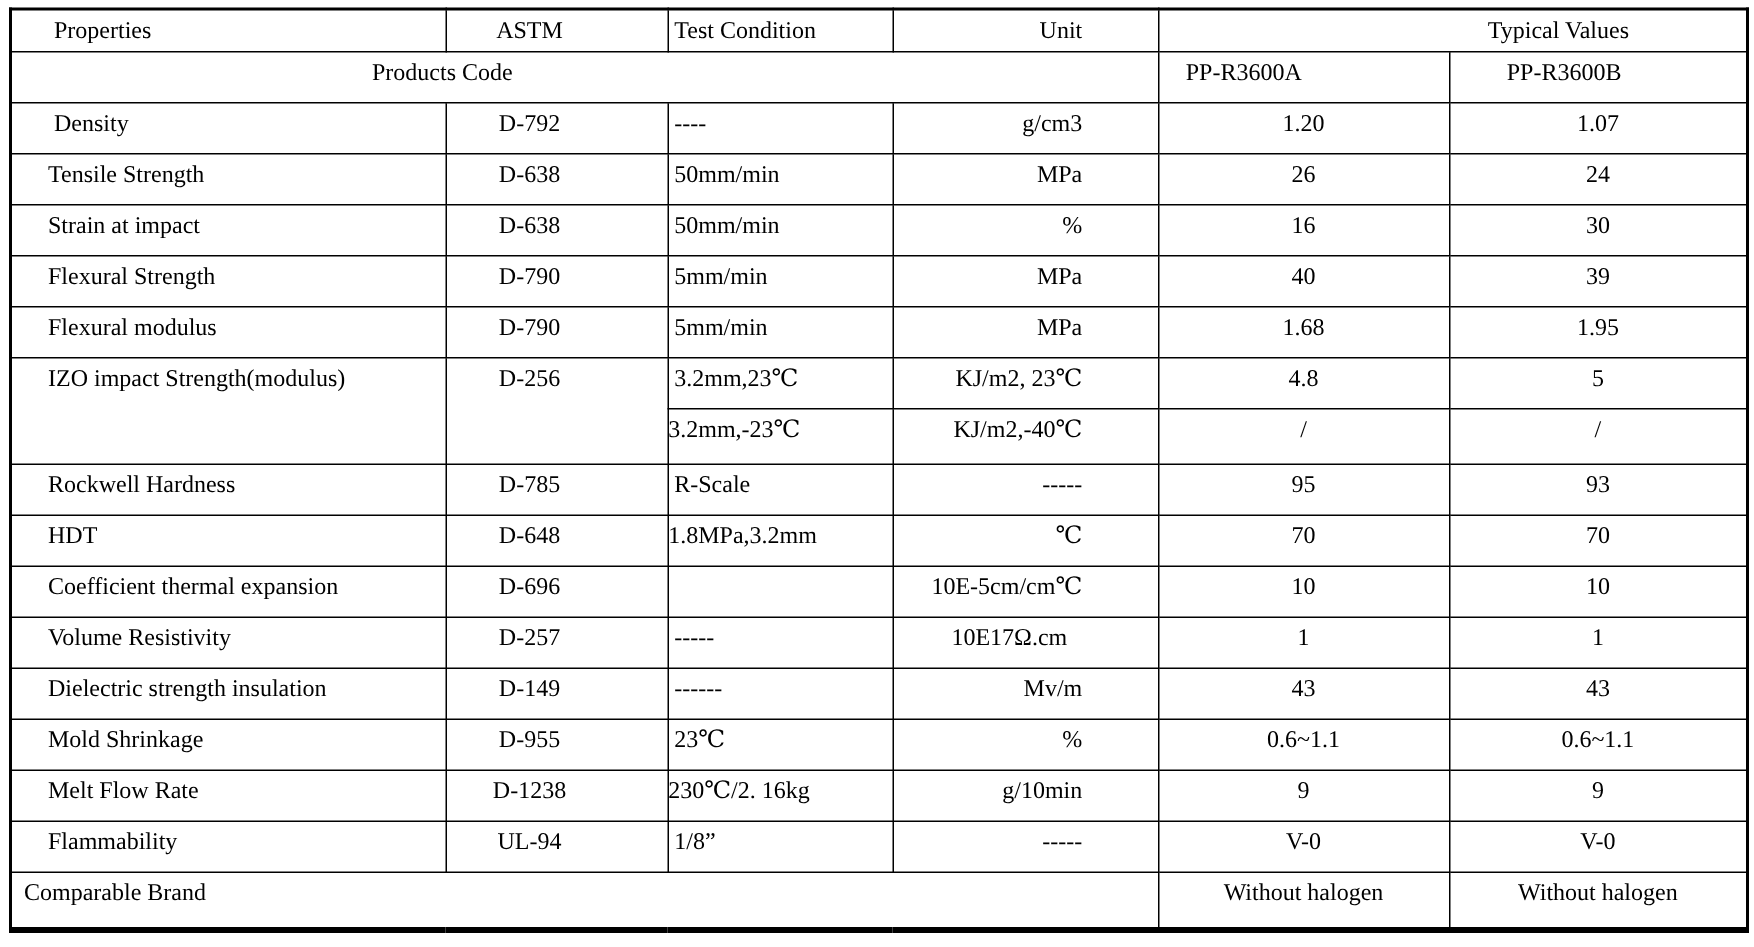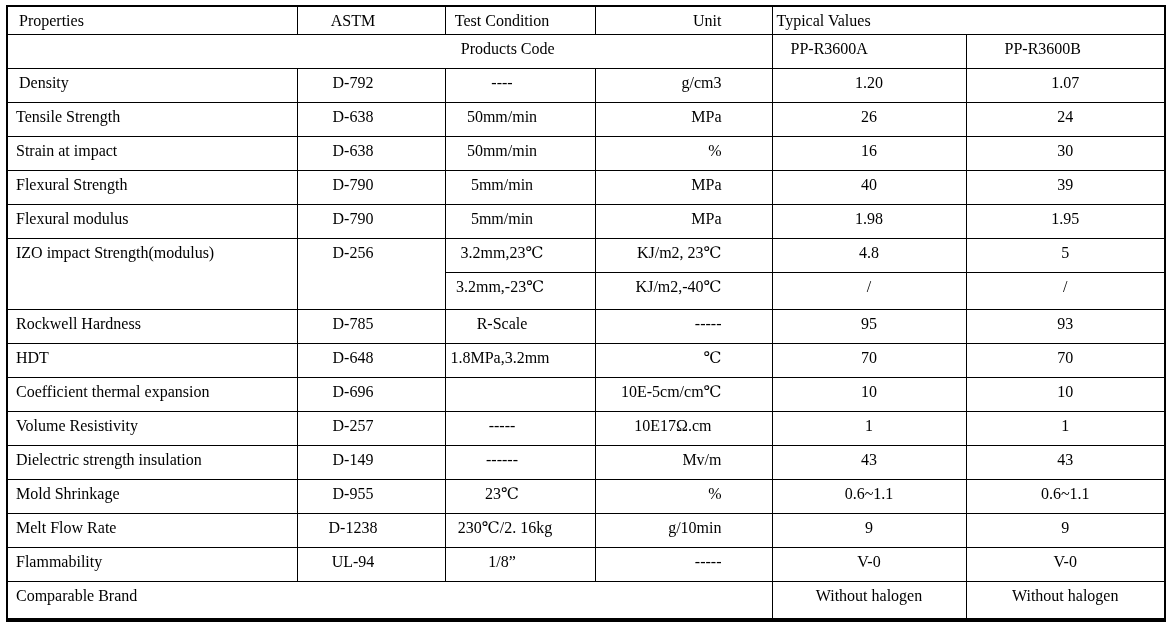--- a/index.html
+++ b/index.html
@@ -28,28 +28,28 @@
     line-height: 1.2;
     white-space: nowrap;
     font-weight: normal;
   }
   
   tr.r28 { height: 28px; }
   tr.r34 { height: 34px; }
   tr.r37 { height: 37px; }
   tr.r39 { height: 39px; }
   
-  td.prop   { text-align: left; padding-left: 8px; }
-  td.ind    { padding-left: 11px; }
+  td.prop   { text-align: left; padding-left: 24px; }
+  td.ind    { padding-left: 28px; }
   td.astm   { text-align: center; padding-right: 40px; }
-  td.cond   { text-align: center; padding-right: 40px; margin-top: 48px; }
+  td.cond   { padding-right: 40px; margin-top: 48px; }
   td.unit   { text-align: right; padding-right: 50px; }
   td.val    { text-align: center; }
-  td.tv     { text-align: left; padding-right: 44px; }
-  td.pcode  { text-align: center; padding-left: 240px; }
+  td.tv     { text-align: right; padding-right: 78px; }
+  td.pcode  { text-align: left; padding-left: 240px; }
   td.gradeA { text-align: left; padding-left: 18px; }
   td.gradeB { text-align: left; padding-left: 38px; }
   td.brand  { text-align: left; padding-left: 8px; }
 </style>
 </head>
 <body>
 
 <table class="spec">
   <colgroup>
     <col style="width:290px">
@@ -109,21 +109,21 @@
     <td class="unit">MPa</td>
     <td class="val">40</td>
     <td class="val">39</td>
   </tr>
 
   <tr class="r34">
     <td class="prop">Flexural modulus</td>
     <td class="astm">D-790</td>
     <td class="cond">5mm/min</td>
     <td class="unit">MPa</td>
-    <td class="val">1.98</td>
+    <td class="val">1.68</td>
     <td class="val">1.95</td>
   </tr>
 
   <tr class="r34">
     <td class="prop" rowspan="2">IZO impact Strength(modulus)</td>
     <td class="astm" rowspan="2">D-256</td>
     <td class="cond">3.2mm,23℃</td>
     <td class="unit">KJ/m2, 23℃</td>
     <td class="val">4.8</td>
     <td class="val">5</td>

